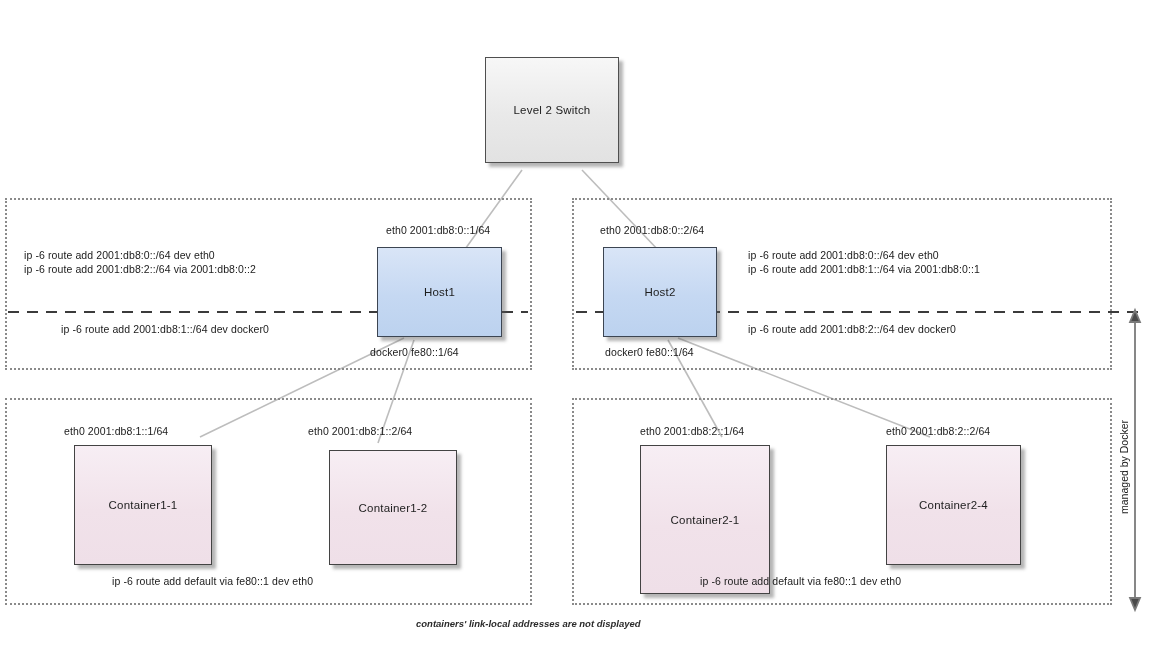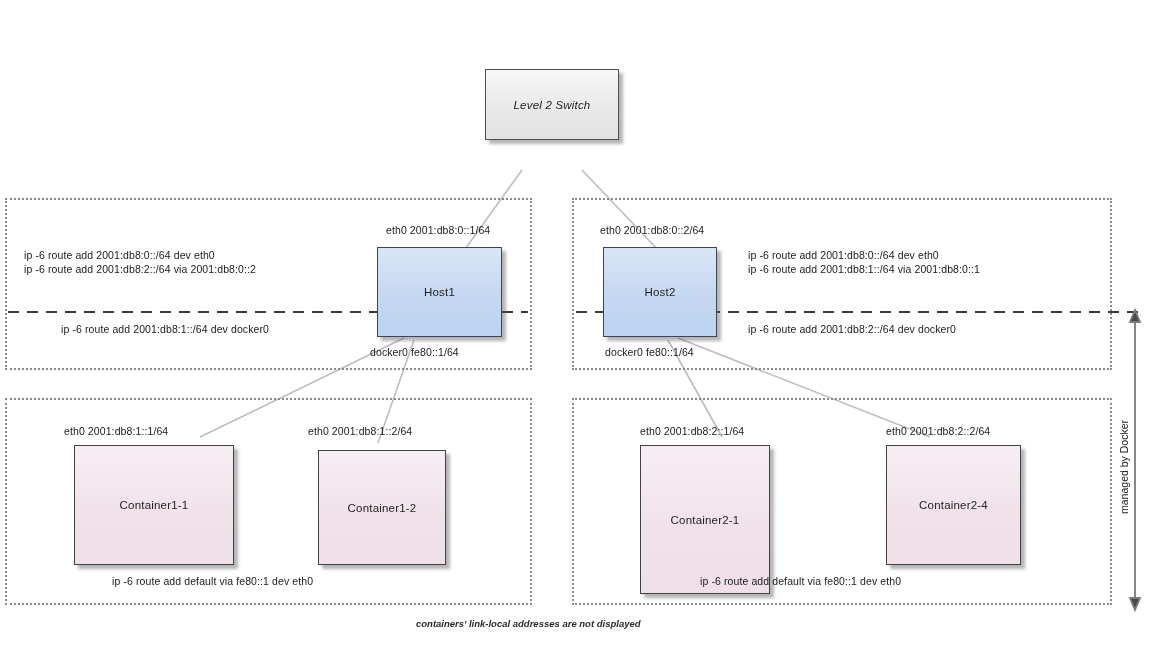--- a/index.html
+++ b/index.html
@@ -121,21 +121,21 @@
       <line x1="576" y1="312" x2="1145" y2="312"></line>
     </g>
 
     <g stroke="#7a7a7a" stroke-width="1.8" fill="#4a4a4a">
       <line x1="1135" y1="318" x2="1135" y2="602"></line>
       <polygon points="1135,310 1130,322 1140,322"></polygon>
       <polygon points="1135,610 1130,598 1140,598"></polygon>
     </g>
   </svg>
 
-  <div class="node switch" style="left:485px; top:69px; width:134px; height:71px;font-style:italic;">
+  <div class="node switch" style="left:485px; top:57px; width:134px; height:106px;">
     <span>Level 2 Switch</span>
   </div>
 
   <div class="group" style="left:5px; top:198px; width:527px; height:172px;"></div>
 
   <div class="label cmd" style="left:24px; top:248px;">
     <div>ip -6 route add 2001:db8:0::/64 dev eth0</div>
     <div>ip -6 route add 2001:db8:2::/64 via  2001:db8:0::2</div>
   </div>
 
@@ -177,29 +177,29 @@
   <div class="label" style="left:605px; top:345px;">
     <span>docker0 fe80::1/64</span>
   </div>
 
   <div class="group" style="left:5px; top:398px; width:527px; height:207px;"></div>
 
   <div class="label" style="left:64px; top:424px;">
     <span>eth0 2001:db8:1::1/64</span>
   </div>
 
-  <div class="node container" style="left:74px; top:445px; width:160px; height:120px;">
+  <div class="node container" style="left:74px; top:445px; width:138px; height:120px;">
     <span>Container1-1</span>
   </div>
 
   <div class="label" style="left:308px; top:424px;">
     <span>eth0 2001:db8:1::2/64</span>
   </div>
 
-  <div class="node container" style="left:318px; top:450px; width:128px; height:115px;">
+  <div class="node container" style="left:329px; top:450px; width:128px; height:115px;">
     <span>Container1-2</span>
   </div>
 
   <div class="label cmd" style="left:112px; top:574px;">
     <span>ip -6 route add default via fe80::1 dev eth0</span>
   </div>
 
   <div class="group" style="left:572px; top:398px; width:540px; height:207px;"></div>
 
   <div class="label" style="left:640px; top:424px;">

